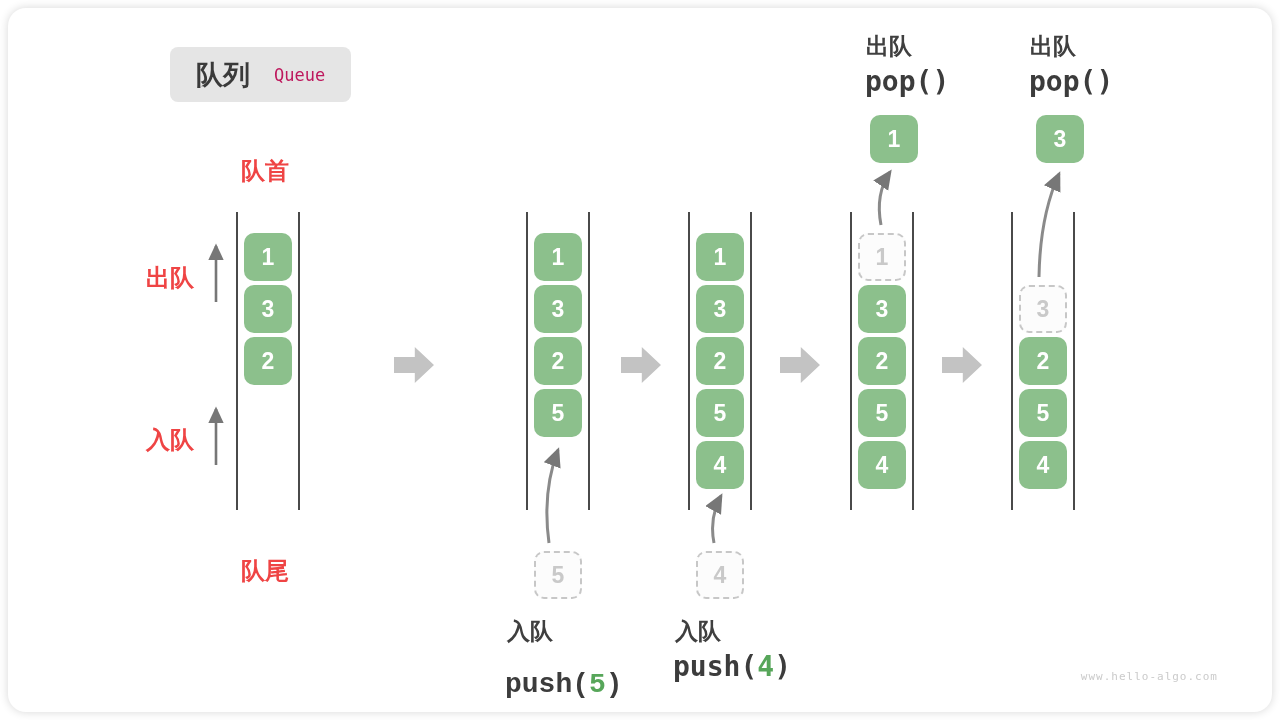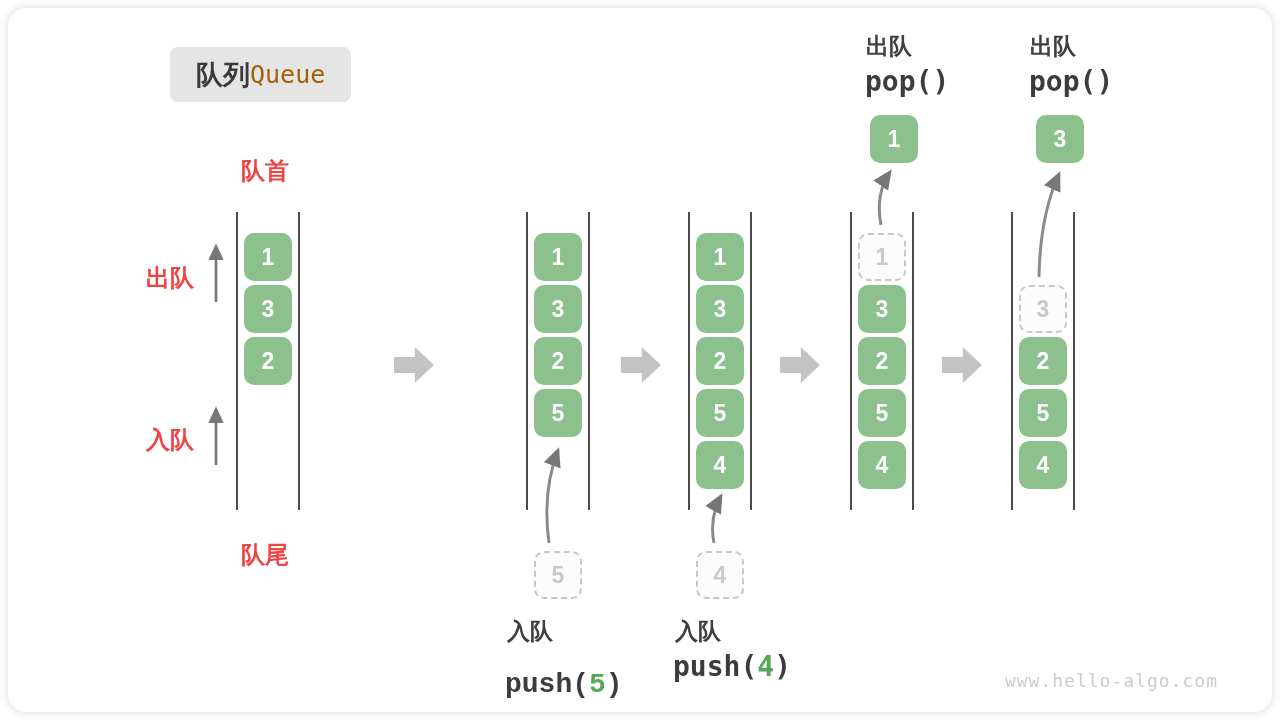--- a/index.html
+++ b/index.html
@@ -10,24 +10,24 @@
     color: #3b3b3b;
   }
   .card {
     position: absolute; left: 8px; top: 8px; right: 8px; bottom: 8px;
     background: #ffffff; border-radius: 18px;
     box-shadow: 0 0 10px rgba(0,0,0,0.16);
   }
   .title-box {
     position: absolute; left: 170px; top: 47px; height: 55px;
     padding: 0 26px; background: #e5e5e5; border-radius: 8px;
-    display: inline-flex; align-items: center; gap: 0;
+    display: inline-flex; align-items: center; gap: 24px;
   }
   .title-zh { font-size: 27px; font-weight: bold; color: #3a3a3a; }
-  .title-en { font-size: 25px; font-family: "DejaVu Sans Mono", "Liberation Mono", monospace; color: #a16207; text-align: right; }
+  .title-en { font-size: 17px; font-family: "DejaVu Sans Mono", "Liberation Mono", monospace; color: #be185d; text-align: right; }
 
   .zh-label { position: absolute; font-size: 24px; font-weight: bold; color: #ef4444; white-space: nowrap; }
 
   .vline { position: absolute; width: 2px; top: 212px; height: 298px; background: #4a4a4a; }
 
   .cell {
     position: absolute; width: 48px; height: 48px;
     background: #8CC08C; border-radius: 10px;
     display: flex; align-items: center; justify-content: center;
     color: #ffffff; font-size: 23px; font-weight: bold;
@@ -45,36 +45,36 @@
   .op-zh { position: absolute; font-size: 23px; font-weight: 600; color: #3f3f3f; white-space: nowrap; }
   .op-code {
     position: absolute; font-size: 28px; font-weight: 600;
     font-family: "DejaVu Sans Mono", "Liberation Mono", monospace; color: #3c3c3c; white-space: nowrap;
   }
   .op-code .arg { color: #57A65A; font-weight: bold; }
   .arrow-layer { position: absolute; left: 0; top: 0; width: 1280px; height: 720px; pointer-events: none; }
   .watermark {
     position: absolute; right: 62px; top: 670px;
     font-family: "DejaVu Sans Mono", "Liberation Mono", monospace;
-    font-size: 18px; color: #cbcbcb; letter-spacing: 1px;
+    font-size: 11px; color: #cbcbcb; letter-spacing: 1px;
   }
 </style>
 </head>
 <body>
 
 <div class="canvas">
   <div class="card"></div>
 
   <div class="title-box">
     <span class="title-zh">队列</span>
     <span class="title-en">Queue</span>
   </div>
 
   <div class="zh-label" style="left:241px; top:155px;">队首</div>
-  <div class="zh-label" style="left:241px; top:539px;">队尾</div>
+  <div class="zh-label" style="left:241px; top:555px;">队尾</div>
 
   <div class="zh-label" style="left:146px; top:262px;">出队</div>
   <div class="zh-label" style="left:146px; top:424px;">入队</div>
 
   <div class="vline" style="left:236px;"></div>
   <div class="vline" style="left:298px;"></div>
   <div class="cell" style="left:244px; top:233px;">1</div>
   <div class="cell" style="left:244px; top:285px;">3</div>
   <div class="cell" style="left:244px; top:337px;">2</div>
 

